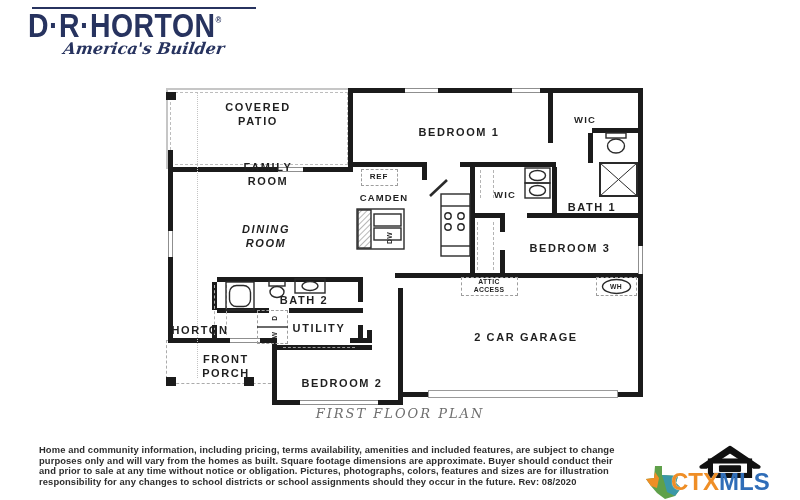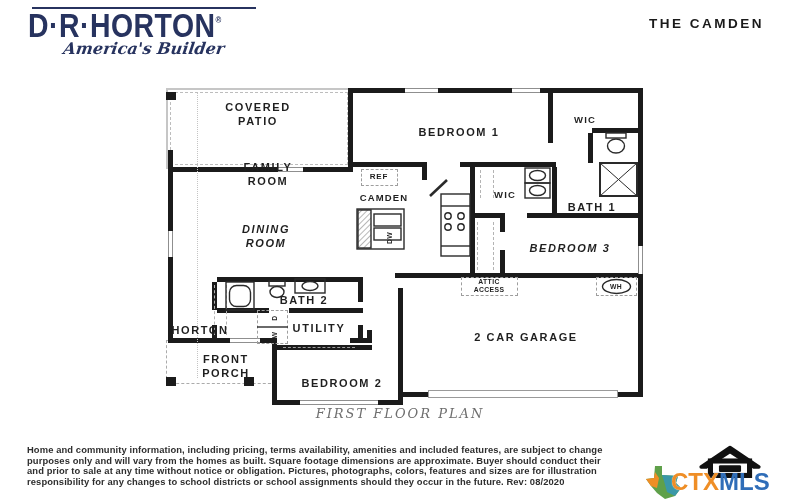--- a/index.html
+++ b/index.html
@@ -37,39 +37,38 @@
   .s9{font-size:9.5px;letter-spacing:1.1px;}
   .s8{font-size:8px;letter-spacing:0.8px;}
   .s7{font-size:6.8px;letter-spacing:0.4px;line-height:1.2;}
   .rot{transform:translate(-50%,-50%) rotate(-90deg);}
   .caption{position:absolute;left:400px;top:413px;transform:translate(-50%,-50%);
            font-family:"DejaVu Serif",serif;font-style:italic;font-size:13px;
            letter-spacing:2px;color:#6e6e6e;white-space:nowrap;}
 
   
   .disclaimer{position:absolute;left:27px;top:445px;}
-  .disclaimer div{font-size:9.4px;font-weight:bold;color:#2e2e2e;line-height:10.6px;white-space:nowrap;letter-spacing:0.1px;}
+  .disclaimer div{font-size:9.4px;font-weight:bold;color:#2e2e2e;line-height:10.6px;white-space:nowrap;letter-spacing:0.1px;margin-left:12px;}
   .ctxmls{position:absolute;left:645px;top:446px;width:150px;height:50px;}
   .ctx-text{position:absolute;left:26px;top:24px;font-weight:bold;font-size:24px;line-height:1;white-space:nowrap;letter-spacing:0px;}
   .ctx-ctx{color:#ef8e26;text-shadow:0 0 1px #fff;}
   .ctx-mls{color:#2f6db8;}
   .ctx-house{position:absolute;left:53px;top:-2px;}
   .ctx-texas{position:absolute;left:0px;top:20px;}
 </style>
 </head>
 <body>
 
 <div class="canvas">
 
   <div class="logo">
     <div class="logo-rule"></div>
     <div class="logo-word"><span>D·R·HORTON</span><sup>®</sup></div>
     <div class="logo-tag">America's Builder</div>
   </div>
-  <div class="plan-title">THE CAMDEN</div>
 
   <div>
 
     <div class="patio">
         <div class="patio-in"></div>
       </div>
     <div class="porch"></div>
     <div class="post" style="left:166px;top:92px;width:10px;height:8px;"></div>
     <div class="post" style="left:166px;top:377px;width:10px;height:9px;"></div>
     <div class="post" style="left:244px;top:377px;width:10px;height:9px;"></div>
@@ -186,21 +185,21 @@
     <span class="rl" style="left:268px;top:174px;">FAMILY
 ROOM</span>
     <span class="rl" style="left:459px;top:132px;">BEDROOM 1</span>
     <span class="rl s9" style="left:585px;top:120px;">WIC</span>
     <span class="rl s8" style="left:379px;top:177px;">REF</span>
     <span class="rl s9" style="left:384px;top:198px;">CAMDEN</span>
     <span class="rl s9" style="left:505px;top:195px;">WIC</span>
     <span class="rl" style="left:592px;top:207px;">BATH 1</span>
     <span class="rl" style="left:266px;top:236px;font-style:italic;">DINING
 ROOM</span>
-    <span class="rl" style="left:570px;top:248px;font-style:italic;">BEDROOM 3</span>
+    <span class="rl" style="left:570px;top:248px;">BEDROOM 3</span>
     <span class="rl s7" style="left:489px;top:286px;">ATTIC
 ACCESS</span>
     <span class="rl s7" style="left:616px;top:287px;">WH</span>
     <span class="rl" style="left:304px;top:300px;">BATH 2</span>
     <span class="rl" style="left:200px;top:330px;">HORTON</span>
     <span class="rl" style="left:319px;top:328px;">UTILITY</span>
     <span class="rl s7 rot" style="left:390px;top:238px;">DW</span>
     <span class="rl s7 rot" style="left:275px;top:318px;">D</span>
     <span class="rl s7 rot" style="left:275px;top:335px;">W</span>
     <span class="rl" style="left:226px;top:366px;">FRONT

